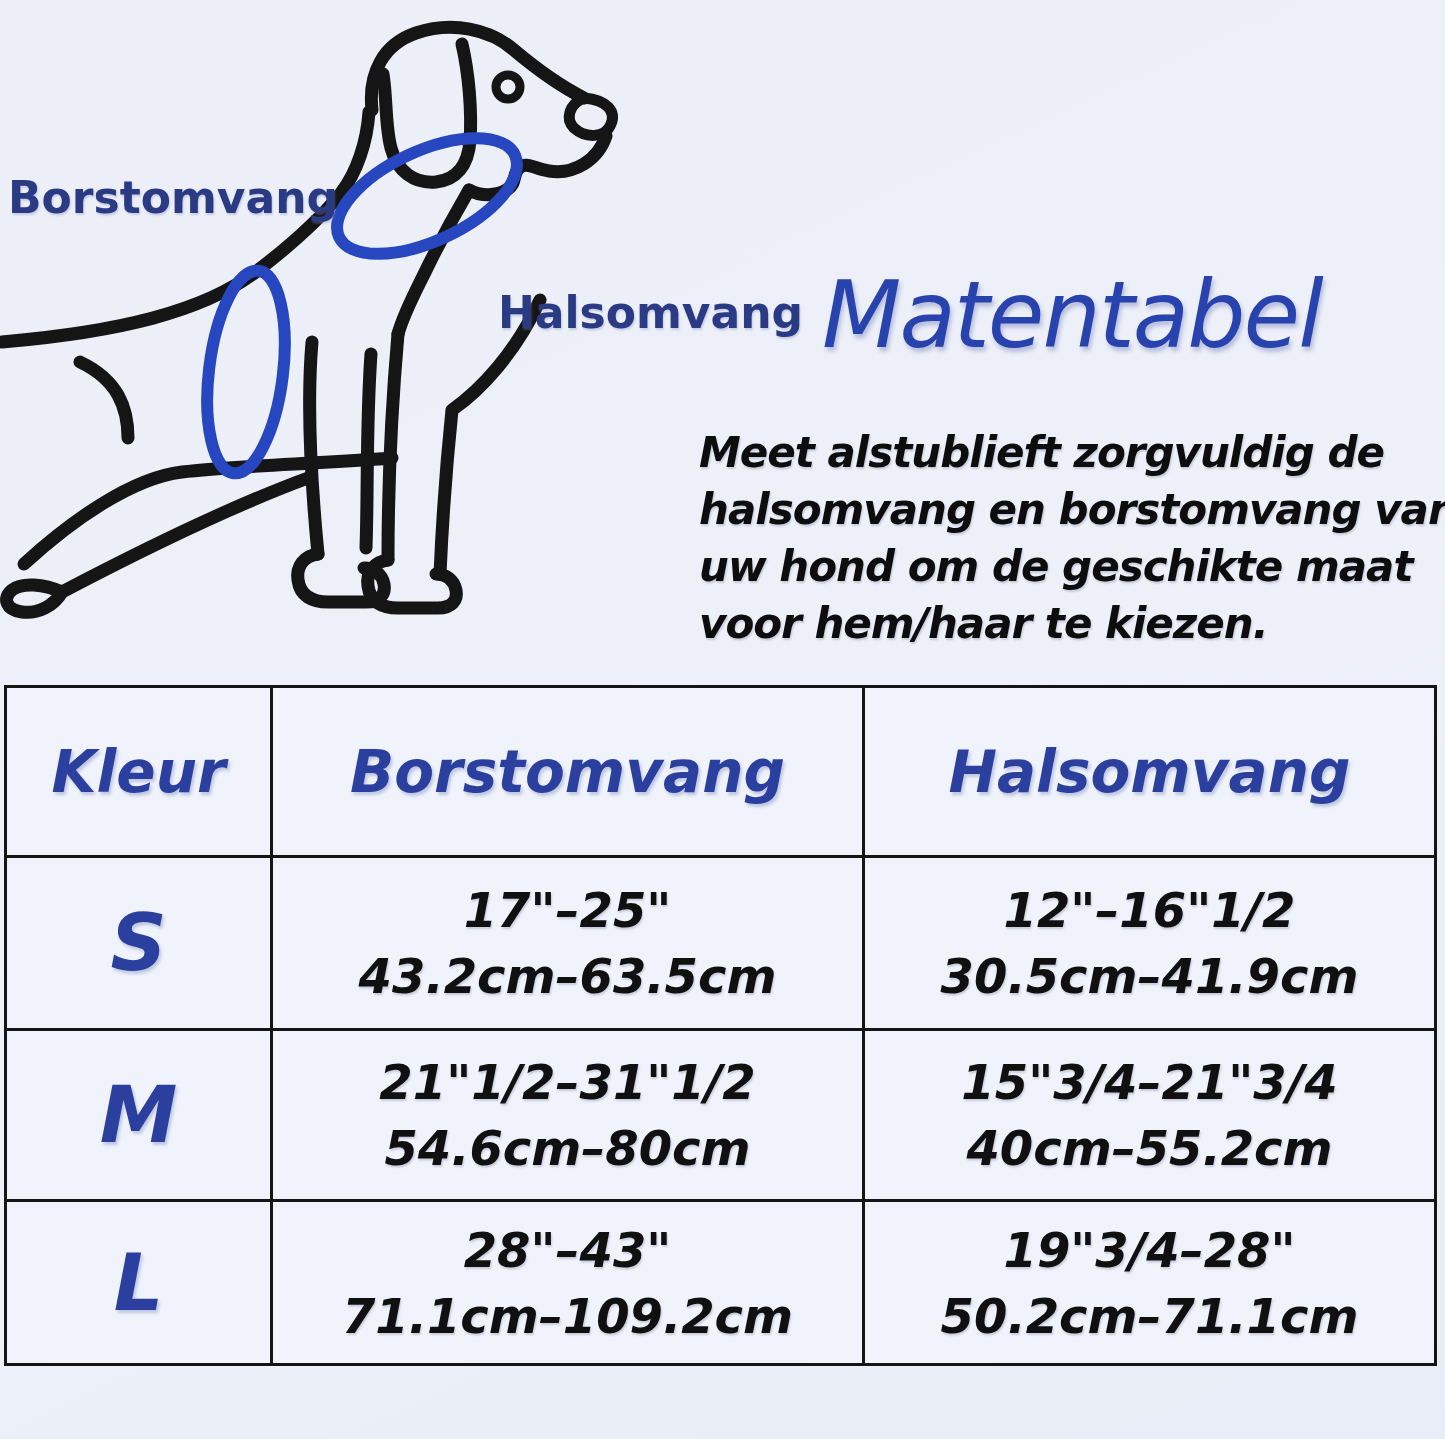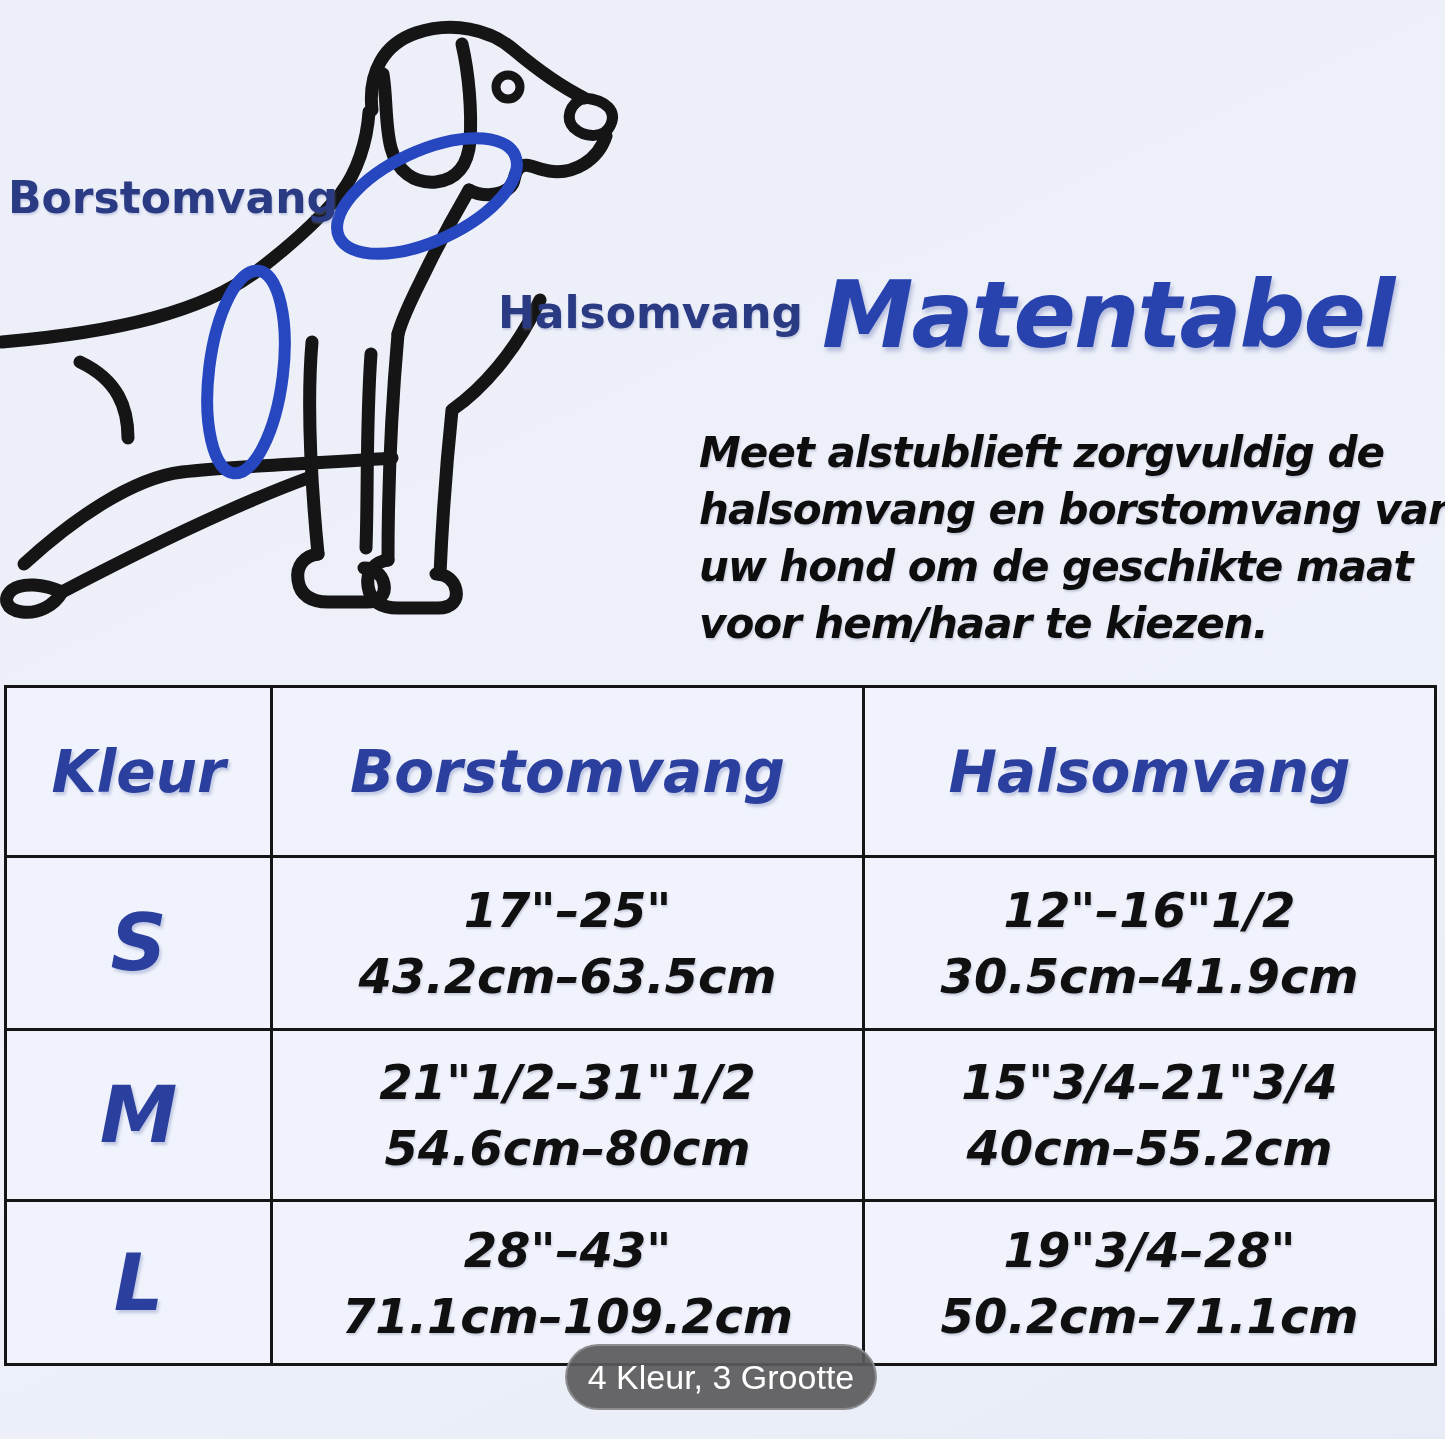--- a/index.html
+++ b/index.html
@@ -15,21 +15,21 @@
   .meas-label {
     position:absolute; font-size:44px; font-weight:bold; color:#2a3b84;
     letter-spacing:0px; white-space:nowrap;
     text-shadow:1px 2px 2px rgba(130,140,185,.35);
   }
   .lbl-chest { left:8px;  top:172px; }
   .lbl-neck  { left:498px; top:287px; }
   
   .title {
     position:absolute; left:822px; top:262px;
-    font-size:92px; font-weight:bold; font-style:italic; color:#2843ae;
+    font-size:92px; font-weight:normal; font-style:italic; color:#2843ae;
     letter-spacing:-2px; white-space:nowrap;
     text-shadow:2px 4px 4px rgba(110,125,185,.45);
   }
   
   .intro {
     position:absolute; left:699px; top:424px;
     font-size:42px; font-weight:bold; font-style:italic; color:#0d0d0d;
     line-height:57px; letter-spacing:-1px;
     text-shadow:1px 2px 2px rgba(140,145,175,.4);
   }
@@ -172,15 +172,14 @@
         <div>71.1cm–109.2cm</div>
       </td>
       <td class="meas-cell">
         <div>19"3/4–28"</div>
         <div>50.2cm–71.1cm</div>
       </td>
     </tr>
   </tbody>
     </table>
 
-  <div class="badge">4 Kleur, 3 Grootte</div>
 
 </div>
 
 </body></html>

